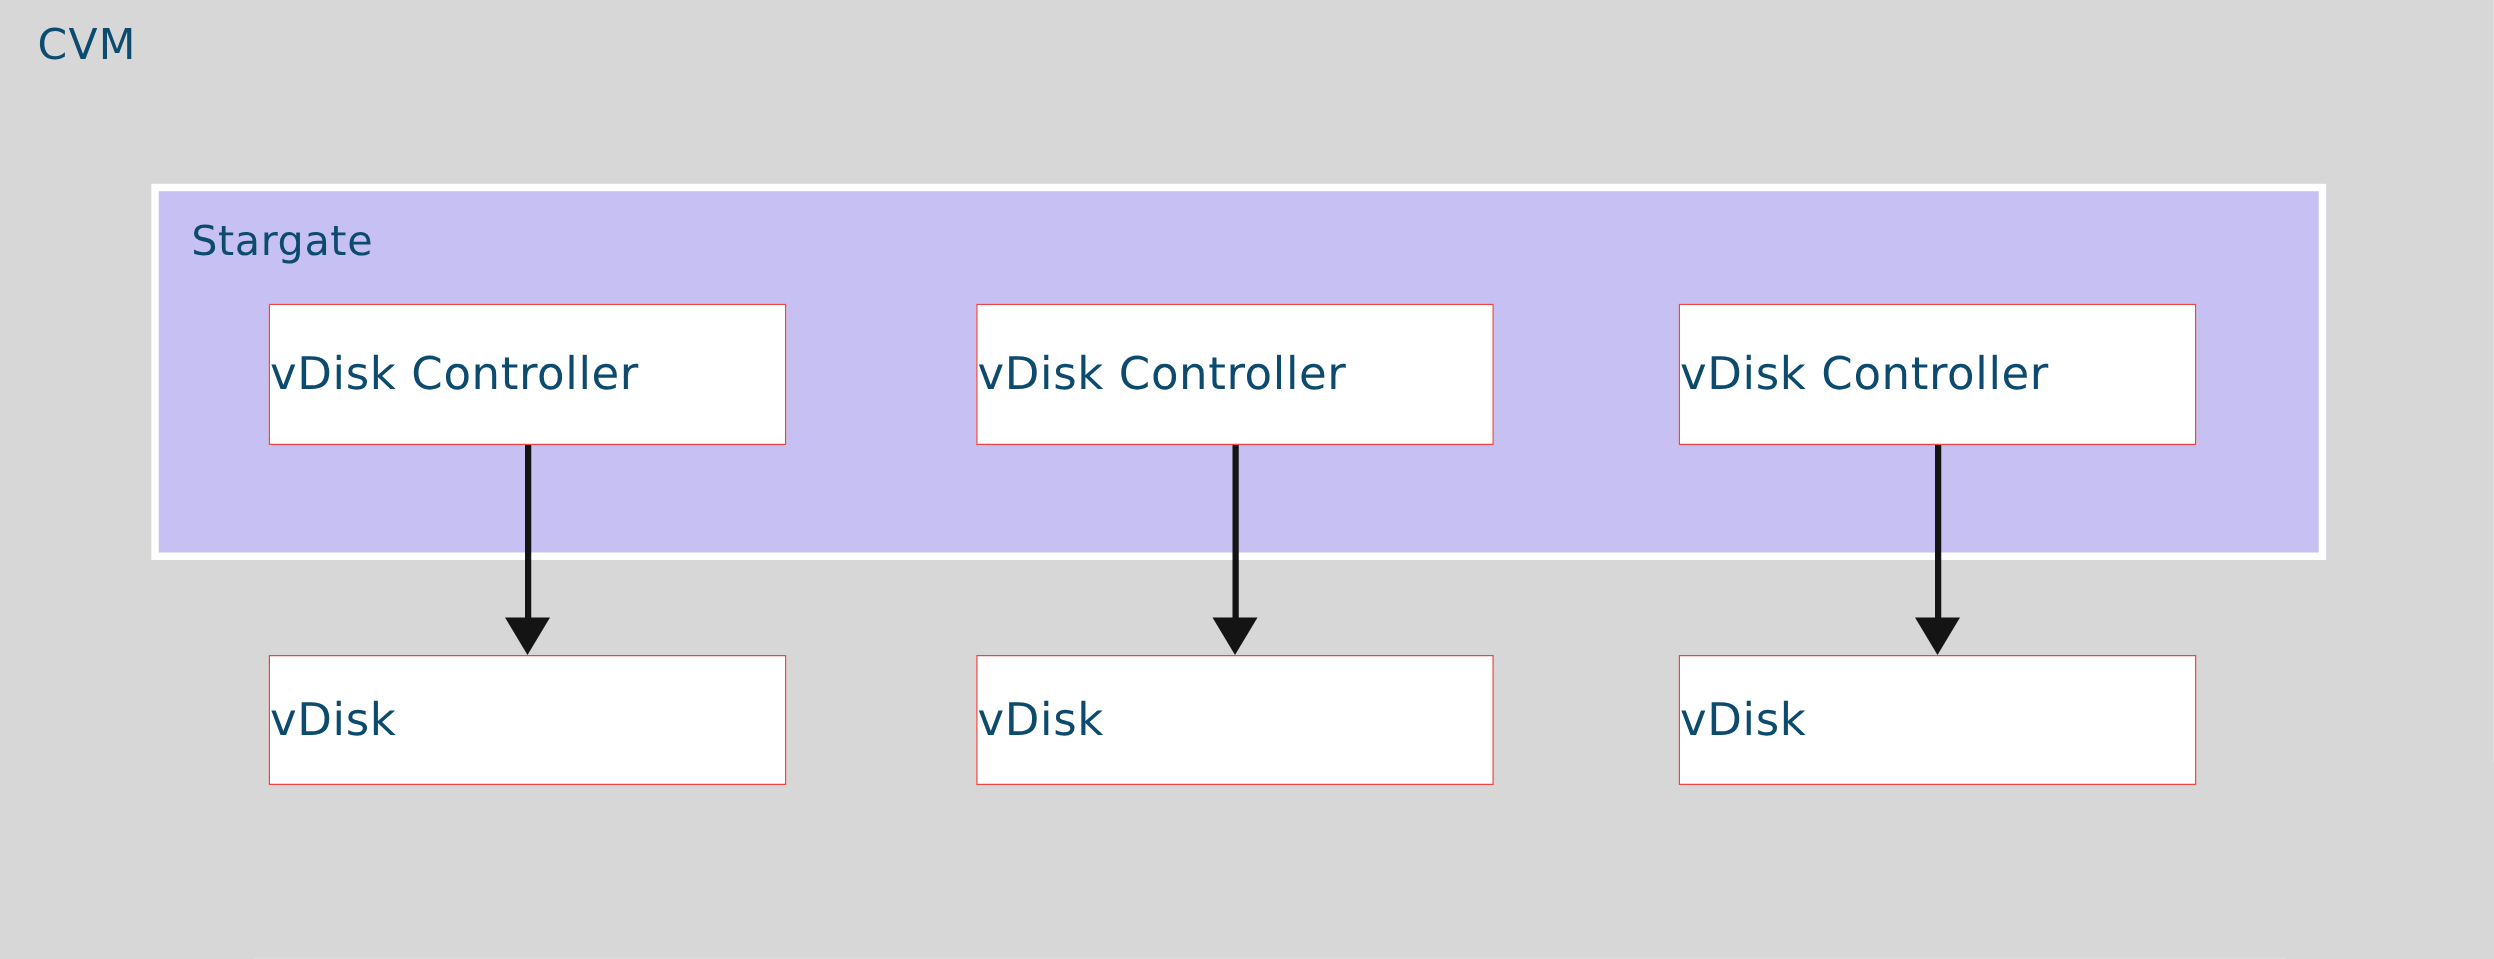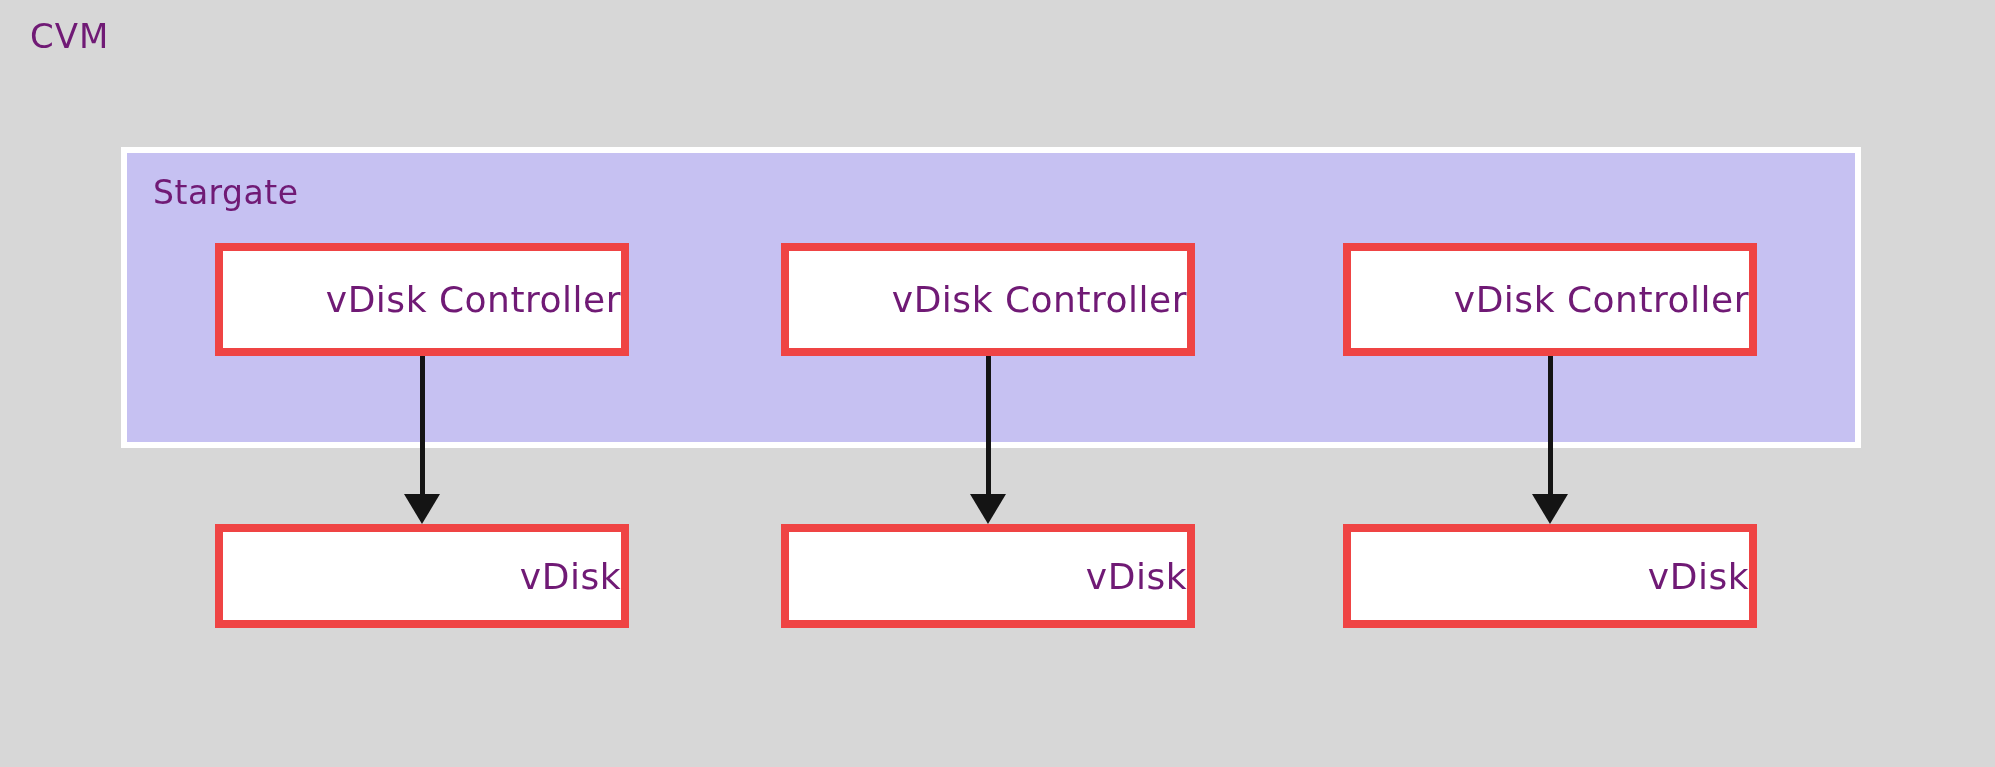--- a/index.html
+++ b/index.html
@@ -6,21 +6,21 @@
     margin: 0;
     padding: 0;
     font-family: "DejaVu Sans", "Liberation Sans", sans-serif;
   }
   .canvas {
     position: relative;
     width: 1995px;
     height: 767px;
     background: #d7d7d7;
     overflow: hidden;
-    color: #701a75;
+    color: #0c4a6e;
   }
   .cvm-label {
     position: absolute;
     left: 30px;
     top: 16px;
     font-size: 34px;
     letter-spacing: 1px;
   }
   .stargate {
     position: absolute;
@@ -46,25 +46,25 @@
     height: 407px;
   }
   .col-1 { left: 215px; }
   .col-2 { left: 781px; }
   .col-3 { left: 1343px; }
   .node-box {
     position: absolute;
     left: 0;
     right: 0;
     background: #ffffff;
-    border: 8px solid #ef4444;
+    border: 1px solid #ef4444;
     box-sizing: border-box;
     display: flex;
     align-items: center;
-    justify-content: flex-end;
+    justify-content: flex-start;
     font-size: 36px;
     letter-spacing: 0.5px;
   }
   .controller-box {
     top: 0;
     height: 113px;
   }
   .vdisk-box {
     top: 281px;
     height: 104px;

